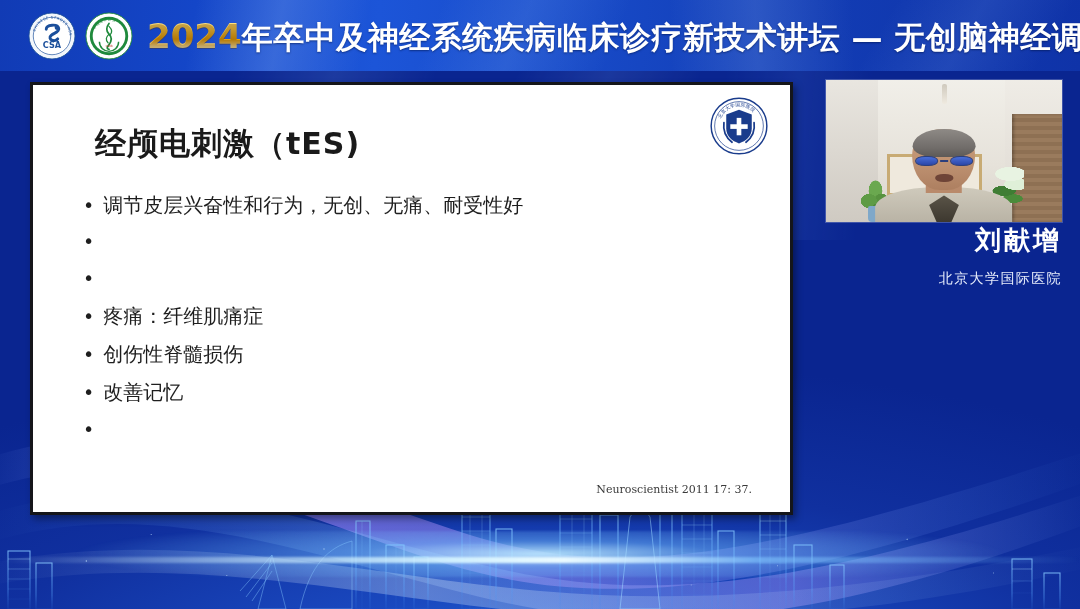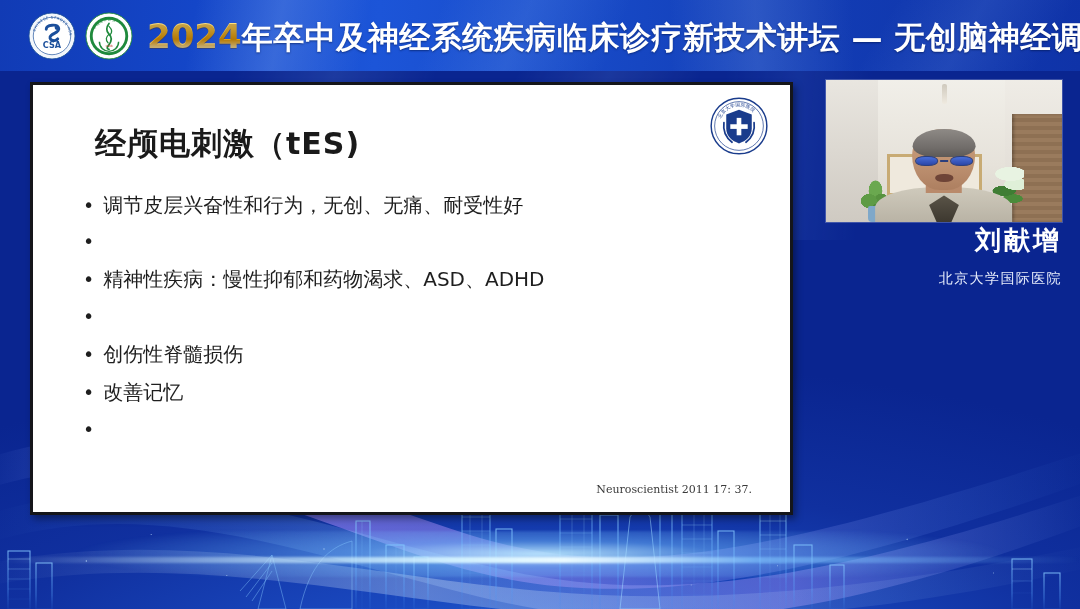--- a/index.html
+++ b/index.html
@@ -355,24 +355,24 @@
   <div class="bullets">
     <div class="bullet">
       <span class="dot">•</span>
       <span>调节皮层兴奋性和行为，无创、无痛、耐受性好</span>
     </div>
     <div class="bullet">
       <span class="dot">•</span>
     </div>
     <div class="bullet">
       <span class="dot">•</span>
-      <span>精神性疾病：慢性抑郁和药物渴求、ASD、ADHD</span>
-    </div>
-    <div class="bullet">
-      <span class="dot">•</span>
+    </div>
+    <div class="bullet">
+      <span class="dot">•</span>
+      <span>疼痛：纤维肌痛症</span>
     </div>
     <div class="bullet">
       <span class="dot">•</span>
       <span>创伤性脊髓损伤</span>
     </div>
     <div class="bullet">
       <span class="dot">•</span>
       <span>改善记忆</span>
     </div>
     <div class="bullet">

